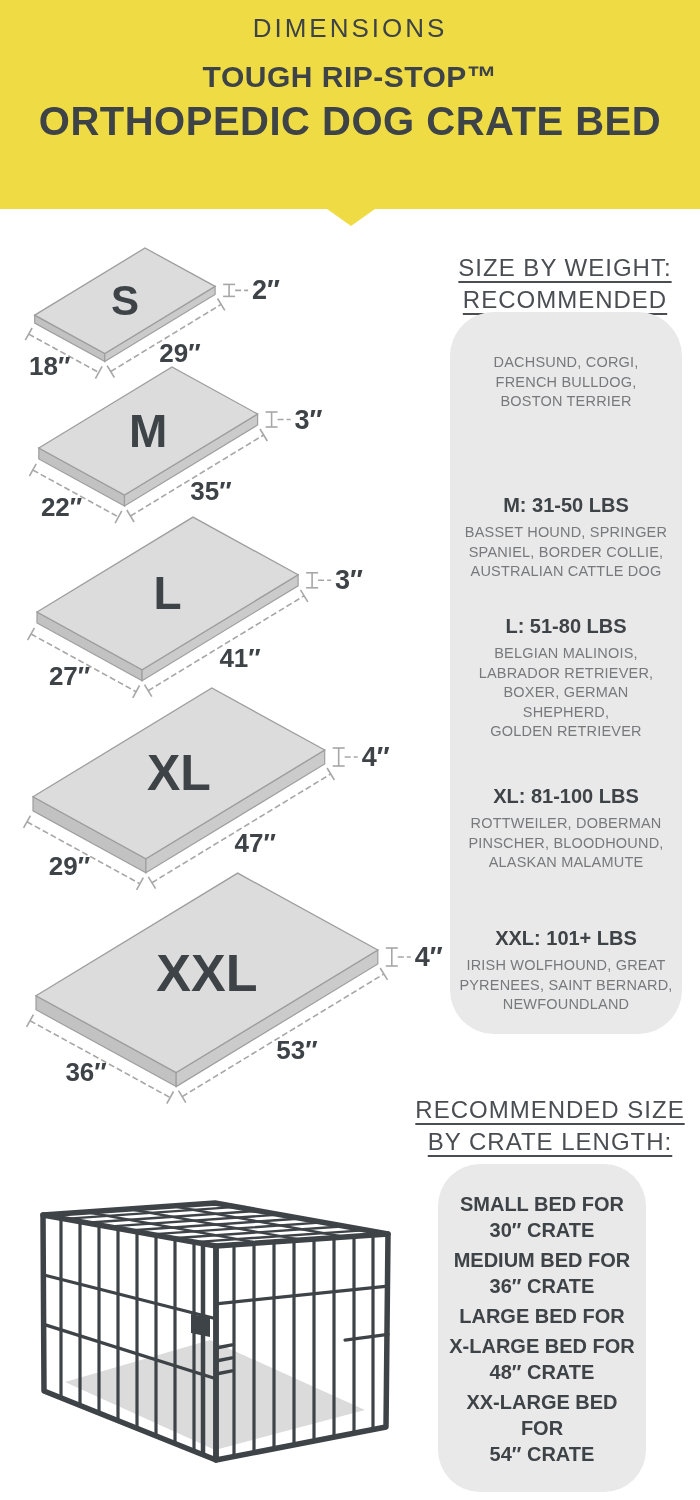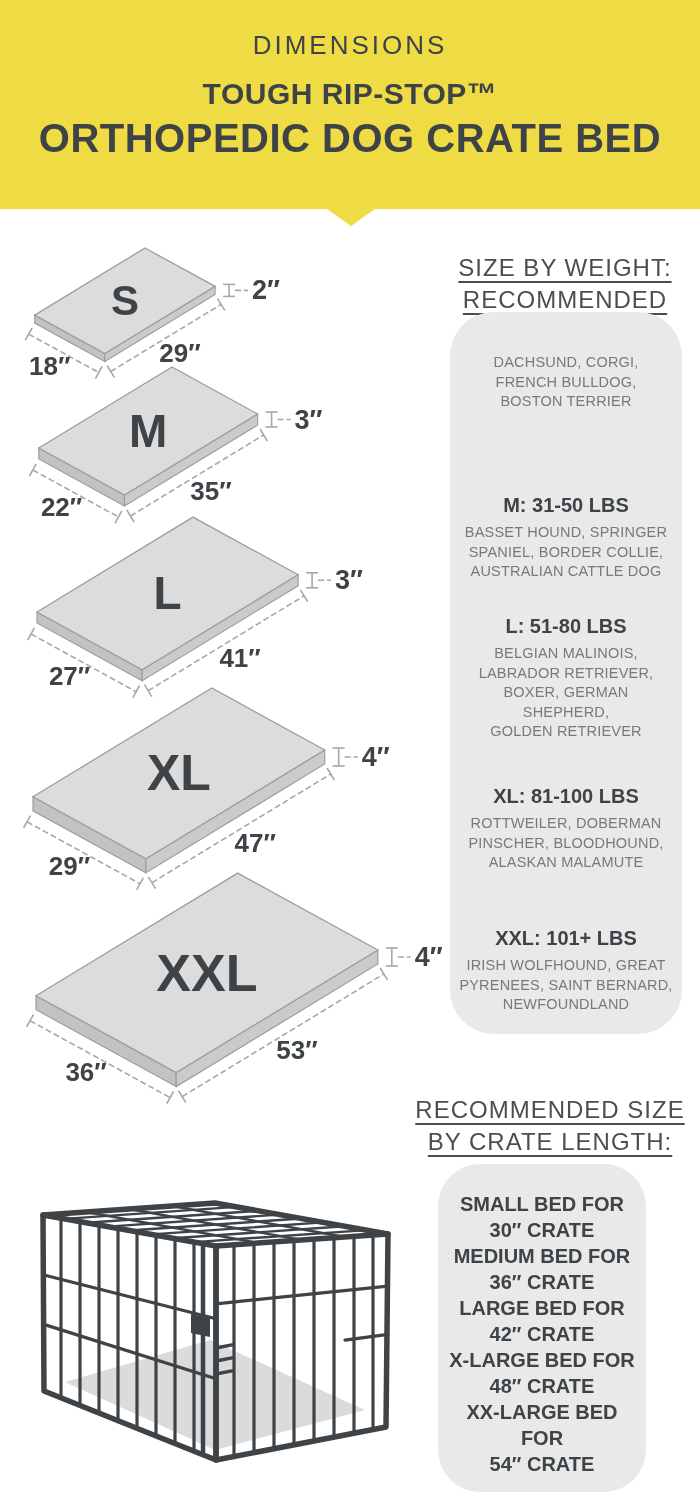--- a/index.html
+++ b/index.html
@@ -1,20 +1,20 @@
 <!DOCTYPE html>
 <html><head>
 <meta charset="utf-8">
 <style>
   html,body{margin:0;padding:0;background:#fff;}
   .canvas{position:relative;width:700px;height:1500px;background:#ffffff;overflow:hidden;
           font-family:"Liberation Sans",sans-serif;color:#3E4347;}
   
   .hero{position:absolute;left:0;top:0;width:700px;height:209px;background:#EFDC45;text-align:center;}
-  .hero-eyebrow{padding-top:30px;font-size:26px;letter-spacing:3px;font-weight:400;color:#3E4347;}
+  .hero-eyebrow{padding-top:13px;font-size:26px;letter-spacing:3px;font-weight:400;color:#3E4347;}
   .hero-subtitle{margin-top:16px;font-size:30px;font-weight:700;letter-spacing:.5px;color:#3E4347;}
   .hero-title{margin-top:5px;font-size:40px;font-weight:700;letter-spacing:.5px;color:#3E4347;}
   .hero-tail{position:absolute;left:327px;top:209px;width:0;height:0;
              border-left:24px solid transparent;border-right:24px solid transparent;
              border-top:17px solid #EFDC45;}
   
   .bed{position:absolute;overflow:visible;}
   .bed text{font-family:"Liberation Sans",sans-serif;}
   
   .wg-head{position:absolute;left:440px;top:252px;width:250px;text-align:center;
@@ -195,21 +195,20 @@
     <div class="cg-entry">
       <span>SMALL BED FOR</span>
       <span>30″ CRATE</span>
     </div>
     <div class="cg-entry">
       <span>MEDIUM BED FOR</span>
       <span>36″ CRATE</span>
     </div>
     <div class="cg-entry">
       <span>LARGE BED FOR</span>
-      <span>42″ CRATE</span>
     </div>
     <div class="cg-entry">
       <span>X-LARGE BED FOR</span>
       <span>48″ CRATE</span>
     </div>
     <div class="cg-entry">
       <span>XX-LARGE BED FOR</span>
       <span>54″ CRATE</span>
     </div>
   </div>

